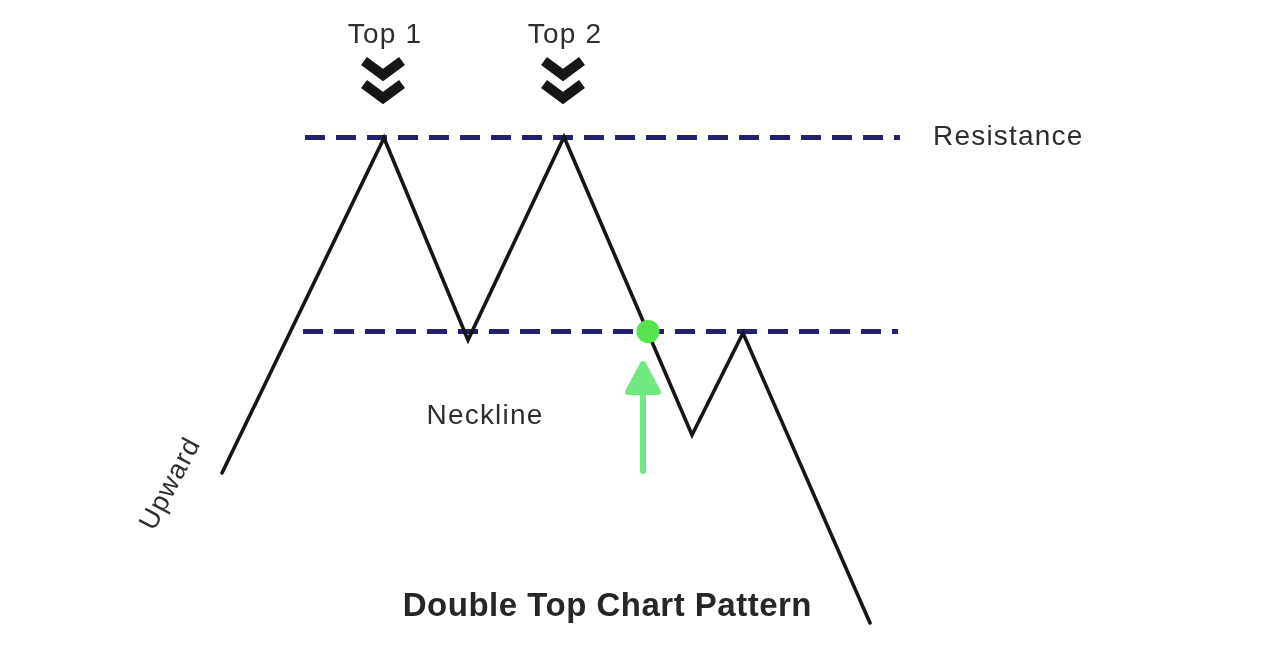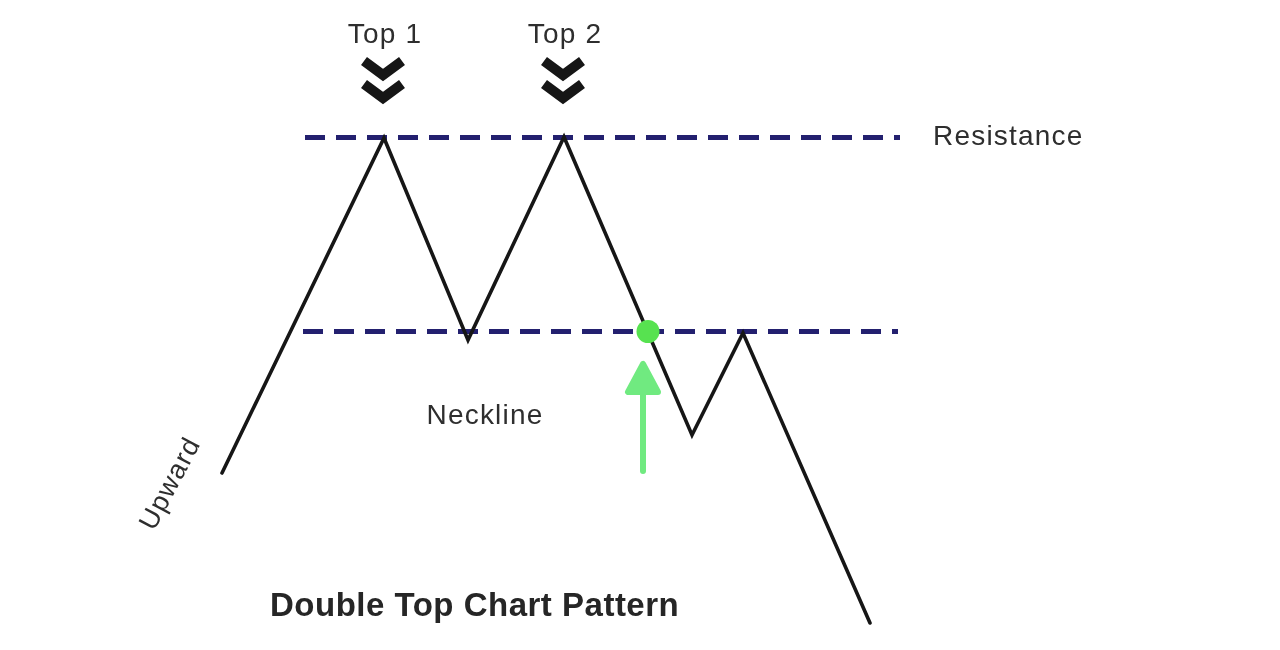--- a/index.html
+++ b/index.html
@@ -36,24 +36,24 @@
   .label-neckline   { left: 405px; top: 355px; width: 160px; margin-top: 44px; }
   .label-breakout   { left: 540px; top: 487px; width: 240px; font-size: 27px; }
   .label-upward {
     left: 95px; top: 468px; width: 150px;
     transform: rotate(-62deg);
     transform-origin: center center;
     font-size: 27px;
   }
   .diagram-title {
     position: absolute;
-    left: 270px;
+    left: 292px;
     top: 586px;
     width: 520px;
-    text-align: left;
+    text-align: right;
     font-size: 33px;
     font-weight: 700;
     letter-spacing: 0.5px;
     color: #262626;
     white-space: nowrap;
   }
 </style>
 </head>
 <body>
 

